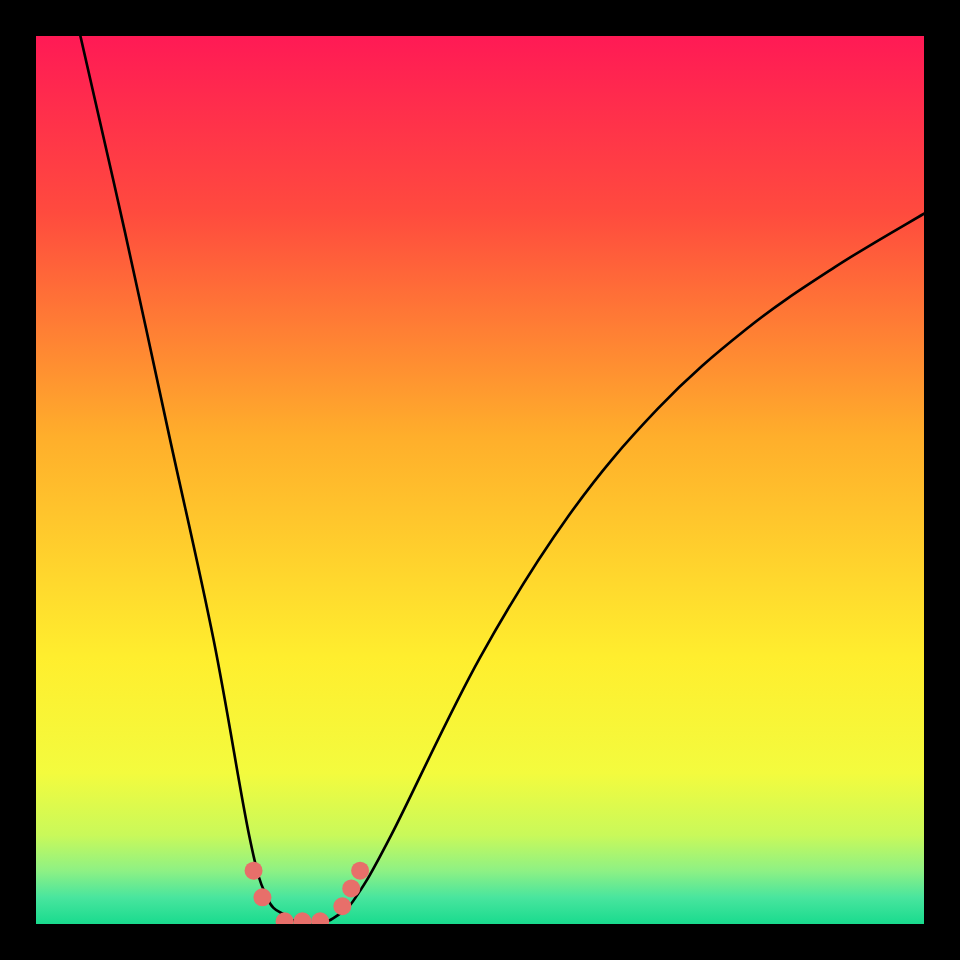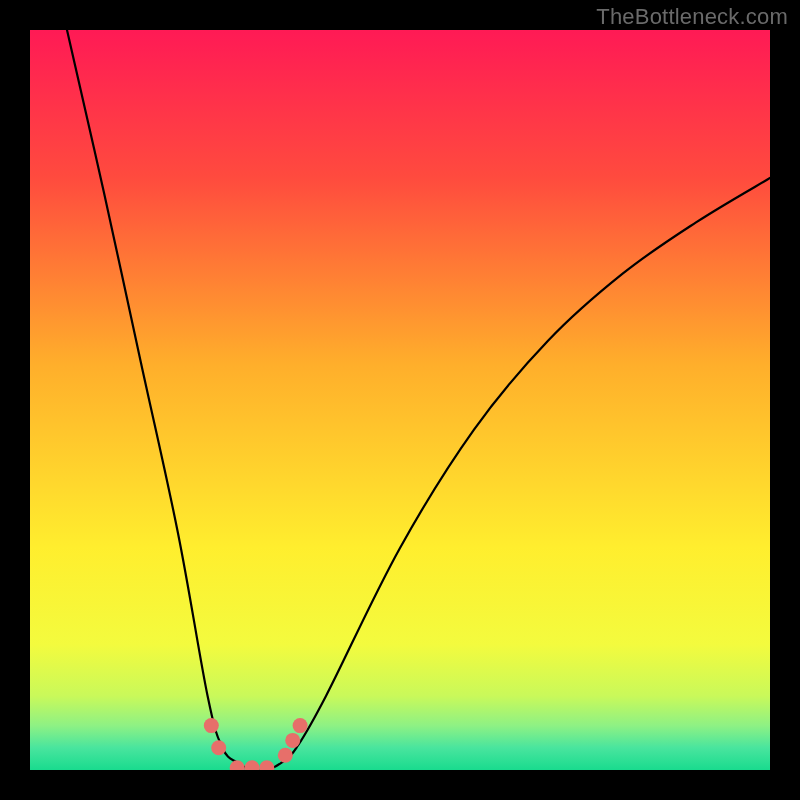--- a/index.html
+++ b/index.html
@@ -79,15 +79,14 @@
           <circle cx="222" cy="737.78" r="7.5" fill="#e76f6a"></circle>
           <circle cx="236.8" cy="737.78" r="7.5" fill="#e76f6a"></circle>
           <circle cx="255.29999999999998" cy="725.2" r="7.5" fill="#e76f6a"></circle>
           <circle cx="262.7" cy="710.4" r="7.5" fill="#e76f6a"></circle>
           <circle cx="270.09999999999997" cy="695.6" r="7.5" fill="#e76f6a"></circle>
         </g>
     </svg>
 
   </div>
 
-  <div class="watermark">TheBottleneck.com</div>
 
 </div>
 
 </body></html>

